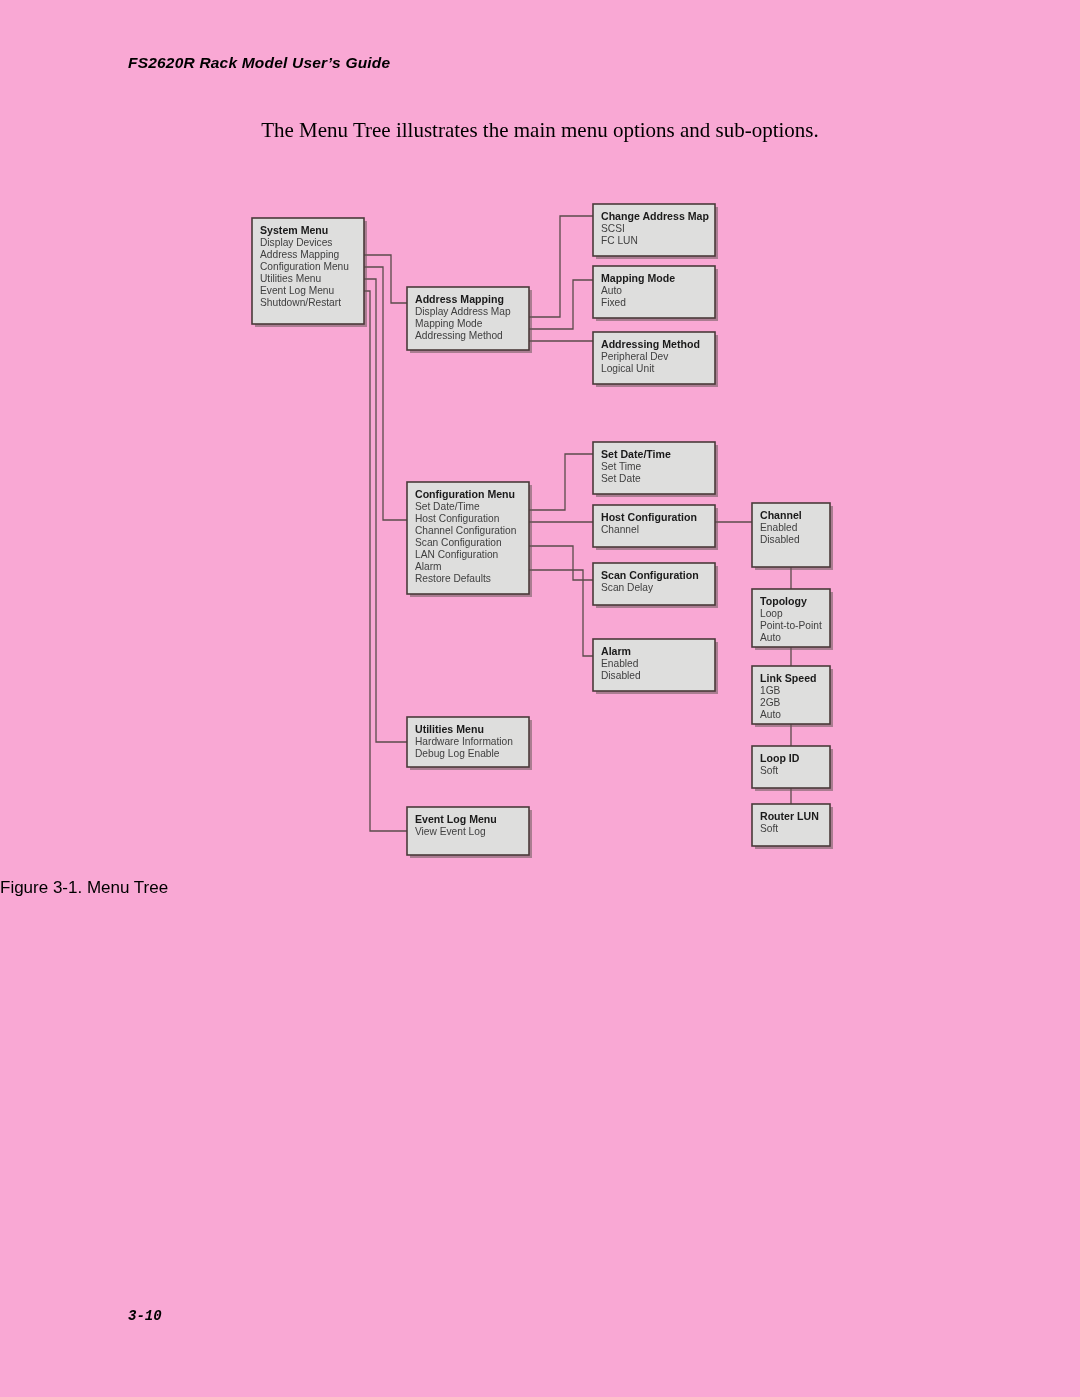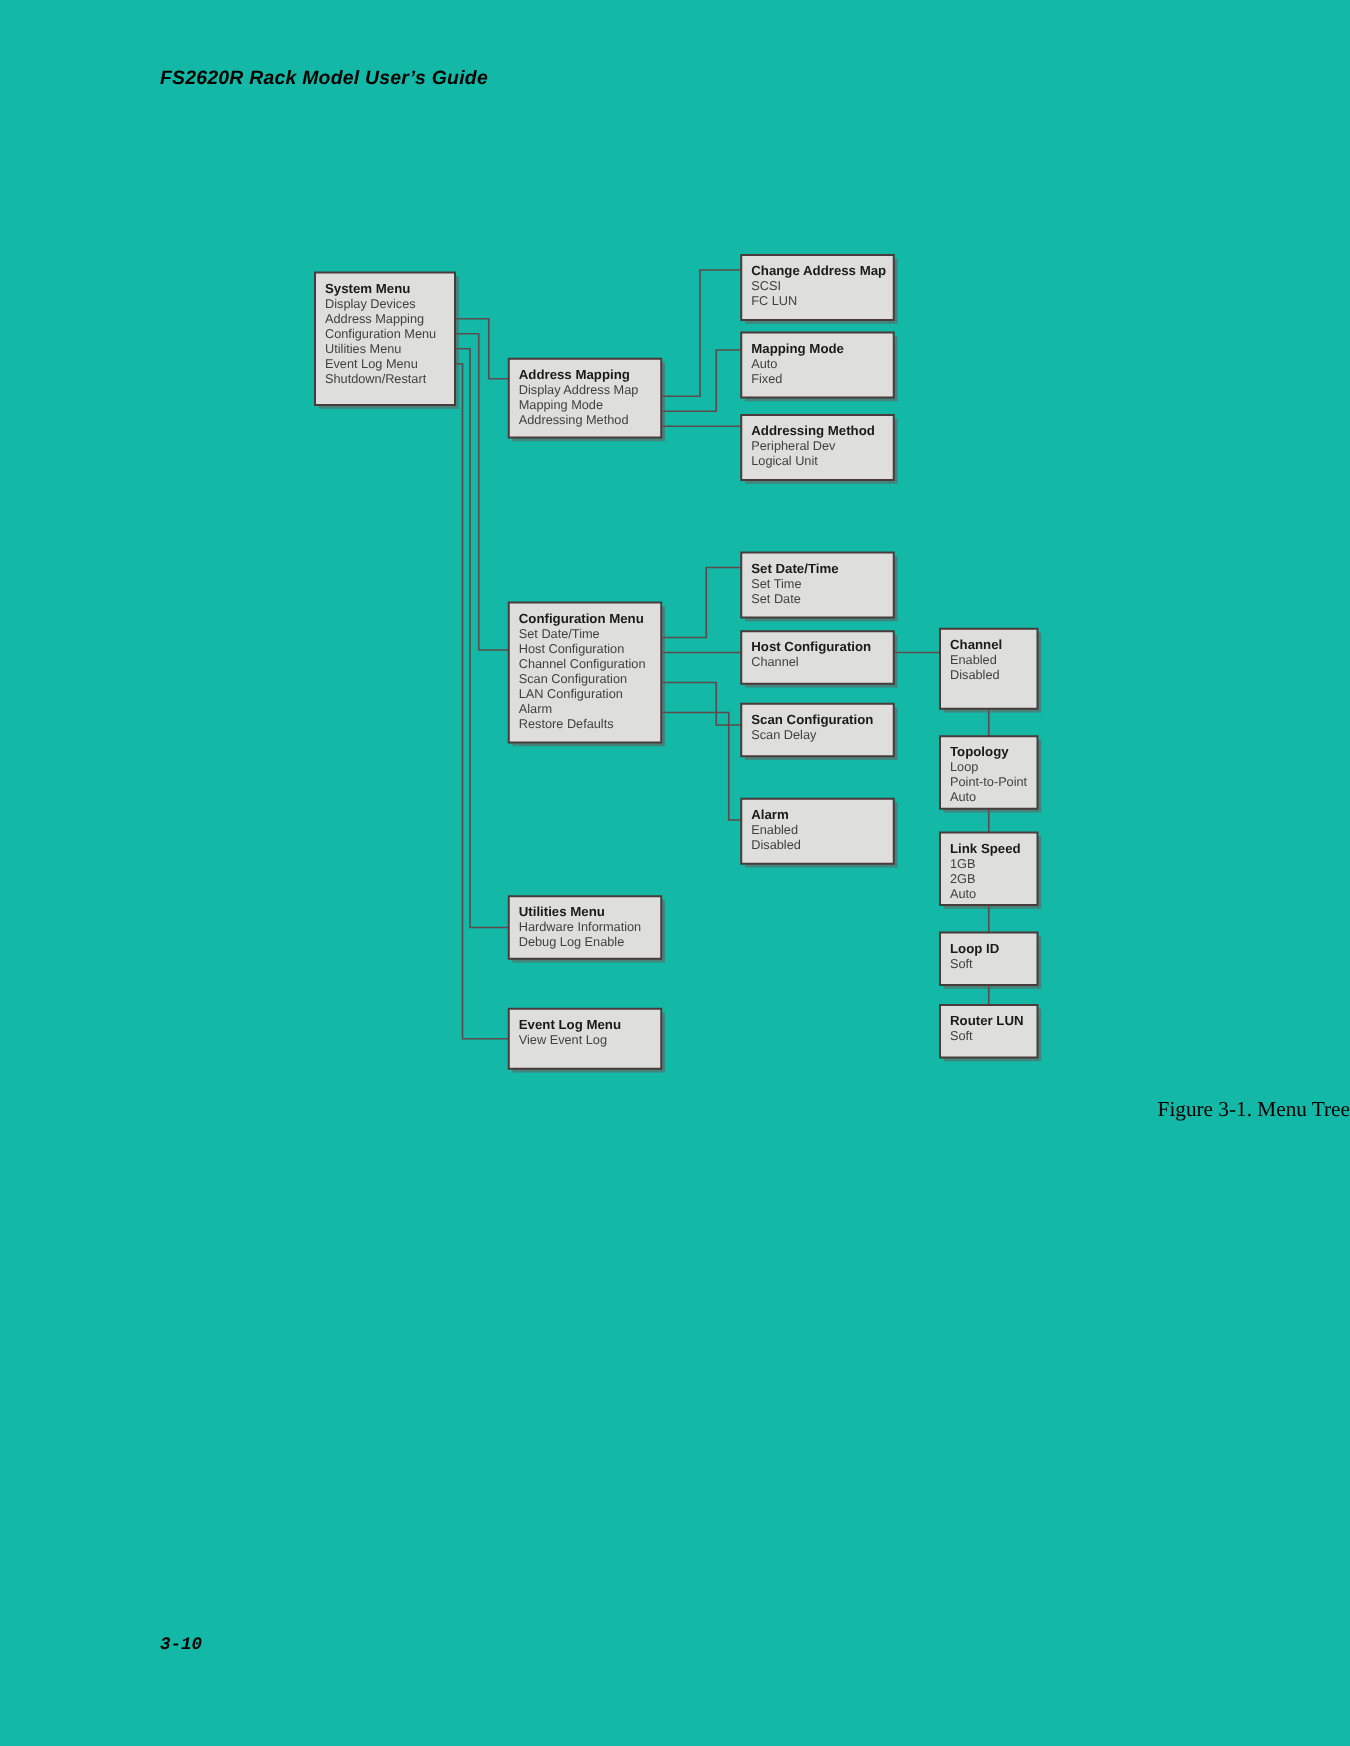--- a/index.html
+++ b/index.html
@@ -10,21 +10,21 @@
   body {
     width: 1080px;
     height: 1397px;
     position: relative;
     font-family: "Liberation Sans", sans-serif;
     overflow: hidden;
   }
   .page {
     position: absolute;
     inset: 0;
-    background: #14b8a6;
+    background: #f9a8d4;
   }
   .header-title {
     position: absolute;
     left: 128px;
     top: 54px;
     font-family: "Liberation Sans", sans-serif;
     font-weight: bold;
     font-style: italic;
     font-size: 15.5px;
     color: #000;
@@ -45,25 +45,24 @@
     left: 0;
     top: 190px;
     width: 1080px;
     height: 670px;
   }
   .figure-caption {
     position: absolute;
     left: 0;
     right: 0;
     top: 878px;
-    text-align: right;
-    font-family: Liberation Serif, serif;
+    text-align: left;
+    font-family: Liberation Sans, sans-serif;
     font-size: 17px;
     color: #000;
-    padding-left: 24px;
   }
   .page-number {
     position: absolute;
     left: 128px;
     top: 1308px;
     font-family: Liberation Mono, monospace;
     font-weight: bold;
     font-style: italic;
     font-size: 14px;
     color: #000;
@@ -95,20 +94,21 @@
     fill: none;
   }
 </style>
 </head>
 <body>
 
 <div class="page">
 
   <div class="header-title">FS2620R Rack Model User’s Guide</div>
 
+  <div class="intro-text">The Menu Tree illustrates the main menu options and sub-options.</div>
 
   <div class="figure-wrap">
     <svg class="tree" id="tree-svg" width="1080" height="670" viewBox="0 0 1080 670" xmlns="http://www.w3.org/2000/svg">
       <g id="conn-layer">
           <path d="M364,65 L391,65 L391,113 L407,113" class="conn"></path>
           <path d="M364,77 L383,77 L383,330 L407,330" class="conn"></path>
           <path d="M364,89 L376,89 L376,552 L407,552" class="conn"></path>
           <path d="M364,101 L370,101 L370,641 L407,641" class="conn"></path>
           <path d="M529,127 L560,127 L560,26 L593,26" class="conn"></path>
           <path d="M529,139 L573,139 L573,90 L593,90" class="conn"></path>

